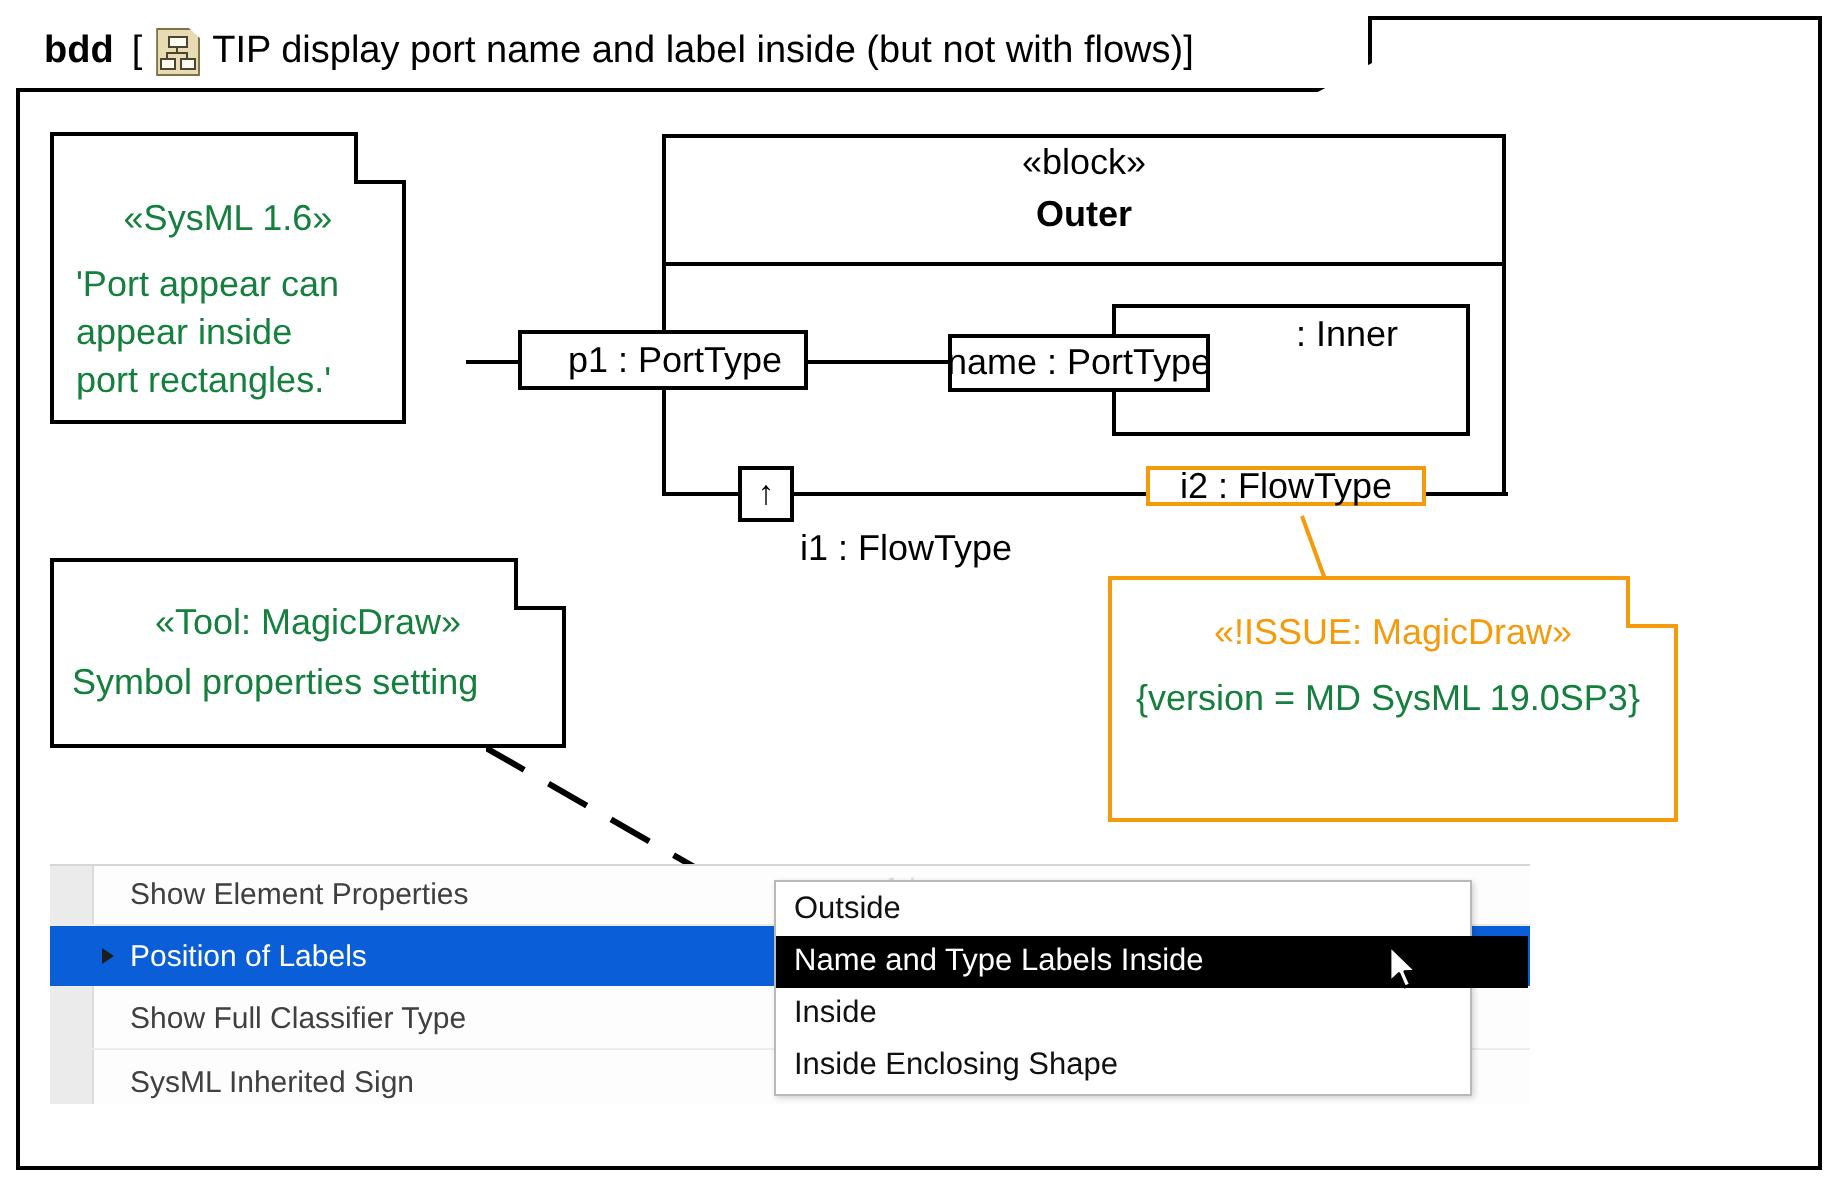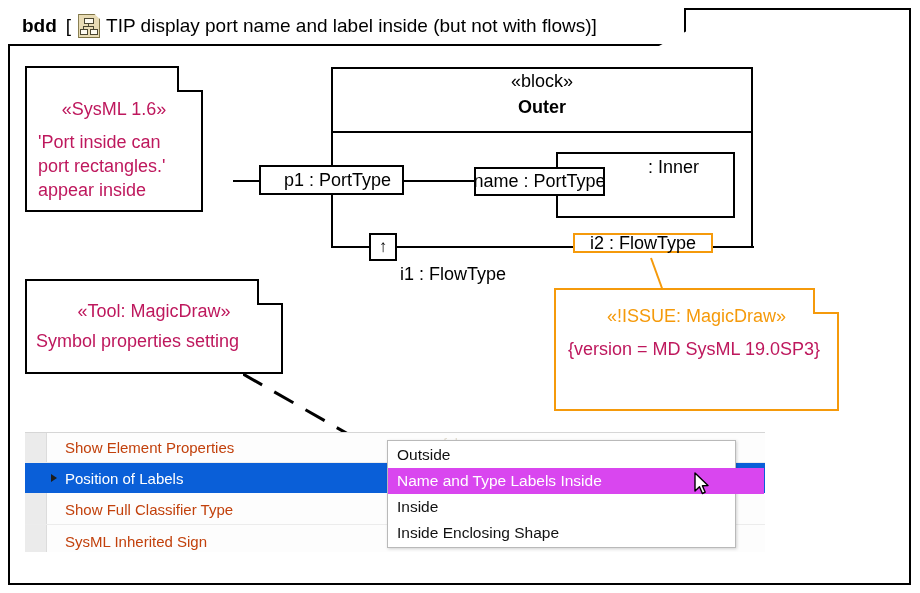--- a/index.html
+++ b/index.html
@@ -212,21 +212,21 @@
     box-sizing: border-box;
     background: transparent;
   }
   .note-fold.orange {
     border-left-color: #f59a0b;
     border-bottom-color: #f59a0b;
   }
   .note-text {
     position: absolute;
     font-size: 18px;
-    color: #be185d;
+    color: #15803d;
     white-space: nowrap;
     line-height: 1.32;
   }
 
   #note-sysml { left: 25px; top: 66px; width: 178px; height: 146px; }
   #note-sysml-fold { left: 177px; top: 66px; }
   #note-sysml-title {
     left: 25px; top: 98px; width: 178px;
     text-align: center;
   }
@@ -296,21 +296,21 @@
     height: 30px;
     display: flex;
     align-items: center;
     box-sizing: border-box;
     border-bottom: 1px solid #ececec;
   }
   .menu-row .lbl {
     position: absolute;
     left: 40px;
     font-size: 15px;
-    color: #c2410c;
+    color: #404040;
     white-space: nowrap;
   }
   .menu-row.selected {
     background: #0a5fd8;
     border-bottom: none;
   }
   .menu-row.selected .lbl { color: #ffffff; }
   .menu-arrow {
     position: absolute;
     left: 26px;
@@ -364,21 +364,21 @@
     align-items: center;
     box-sizing: border-box;
   }
   .sub-row .lbl {
     position: absolute;
     left: 9px;
     font-size: 15.5px;
     color: #111;
     white-space: nowrap;
   }
-  .sub-row.selected { background: #d946ef; }
+  .sub-row.selected { background: #000000; }
   .sub-row.selected .lbl { color: #ffffff; }
   #sub-row-0 { top: 1px; }
   #sub-row-1 { top: 27px; }
   #sub-row-2 { top: 53px; }
   #sub-row-3 { top: 79px; }
 
   #cursor {
     position: absolute;
     left: 694px; top: 472px;
     width: 16px; height: 24px;
@@ -426,23 +426,23 @@
   <div class="port" id="port-p1">p1 : PortType</div>
   <div class="port" id="port-name">name : PortType</div>
   <div class="port" id="port-i1">↑</div>
   <div id="i1-label">i1 : FlowType</div>
   <div class="port" id="port-i2">i2 : FlowType</div>
 
   <div class="note" id="note-sysml"></div>
   <div class="note-fold" id="note-sysml-fold"></div>
   <div class="note-text" id="note-sysml-title">«SysML 1.6»</div>
   <div class="note-text" id="note-sysml-body">
-    <div>'Port inside can</div>
+    <div>'Port appear can</div>
+    <div>appear inside</div>
     <div>port rectangles.'</div>
-    <div>appear inside</div>
   </div>
 
   <div class="note" id="note-tool"></div>
   <div class="note-fold" id="note-tool-fold"></div>
   <div class="note-text" id="note-tool-title">«Tool: MagicDraw»</div>
   <div class="note-text" id="note-tool-body">Symbol properties setting</div>
 
   <div class="note" id="note-issue"></div>
   <div class="note-fold orange" id="note-issue-fold"></div>
   <div class="note-text" id="note-issue-title">«!ISSUE: MagicDraw»</div>

